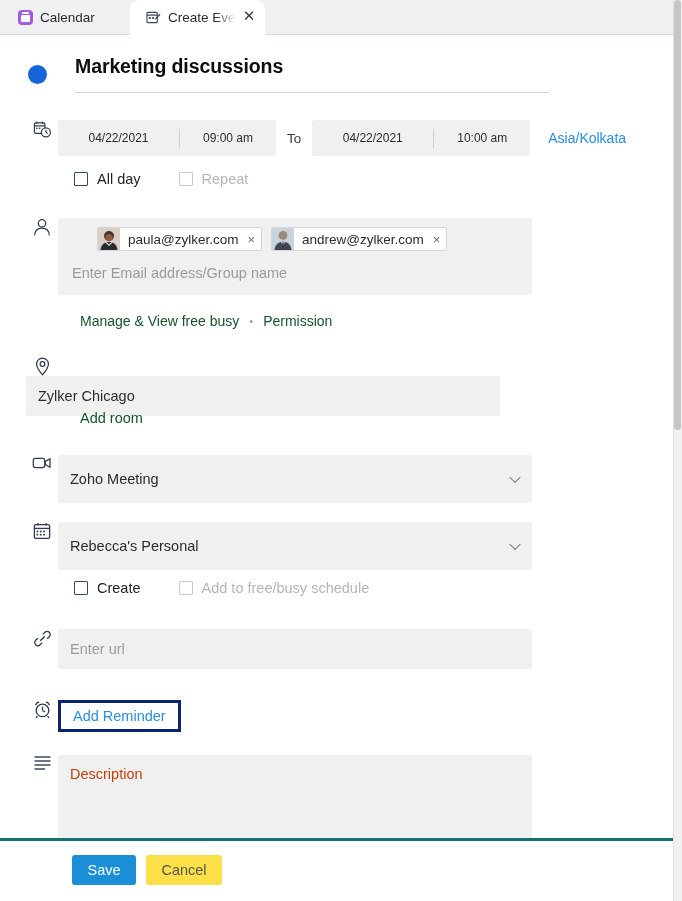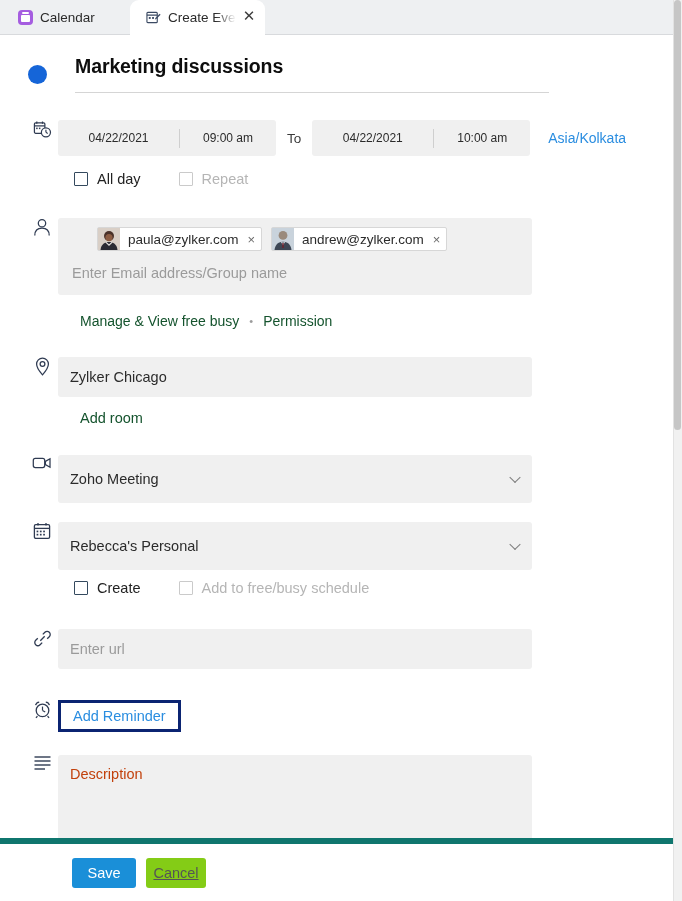--- a/index.html
+++ b/index.html
@@ -278,37 +278,37 @@
     font-size: 14.5px;
     color: #c2410c;
   }
 
   
   .footer {
     position: absolute;
     top: 838px; left: 0;
     width: 673px; height: 63px;
     background: #ffffff;
-    border-top: 6px solid #0f766e;
+    border-top: 3px solid #0f766e;
   }
   .btn {
     position: absolute; top: 14px;
     height: 30px;
     border: none; border-radius: 3px;
     font-size: 14.5px;
     font-family: inherit;
     cursor: pointer;
   }
   .btn-save {
     left: 72px; width: 64px;
     background: #1a8fd8; color: #ffffff;
   }
   .btn-cancel {
-    left: 146px; width: 60px;
-    background: #84cc16; color: #555555; text-decoration: underline;
+    left: 146px; width: 76px;
+    background: #fde047; color: #555555;
   }
 </style>
 </head>
 <body>
 
 <div id="app">
 
   <div class="tabbar">
 
     <div class="tab tab-create">
@@ -420,21 +420,21 @@
         <div class="att-input">Enter Email address/Group name</div>
       </div>
     </div>
 
     <div class="row links-row" style="top:278px;left:80px;">
       <span class="lnk">Manage &amp; View free busy</span>
       <span class="lnk-dot">•</span>
       <span class="lnk">Permission</span>
     </div>
 
-    <div class="row field-row" style="top:322px;">
+    <div class="row field-row" style="top:322px;flex-direction:column;">
       <span class="iconcell">
         <svg width="17" height="19" viewBox="0 0 17 19">
           <path d="M8.5 1.2 C5.2 1.2 2.6 3.8 2.6 7.1 C2.6 11.4 8.5 17.8 8.5 17.8 C8.5 17.8 14.4 11.4 14.4 7.1 C14.4 3.8 11.8 1.2 8.5 1.2 Z" fill="none" stroke="#2f3b52" stroke-width="1.25"></path>
           <circle cx="8.5" cy="7" r="2.4" fill="none" stroke="#2f3b52" stroke-width="1.25"></circle>
         </svg>
       </span>
       <div class="fld" style="width:474px;height:40px;">
         <span>Zylker Chicago</span>
       </div>
     </div>

